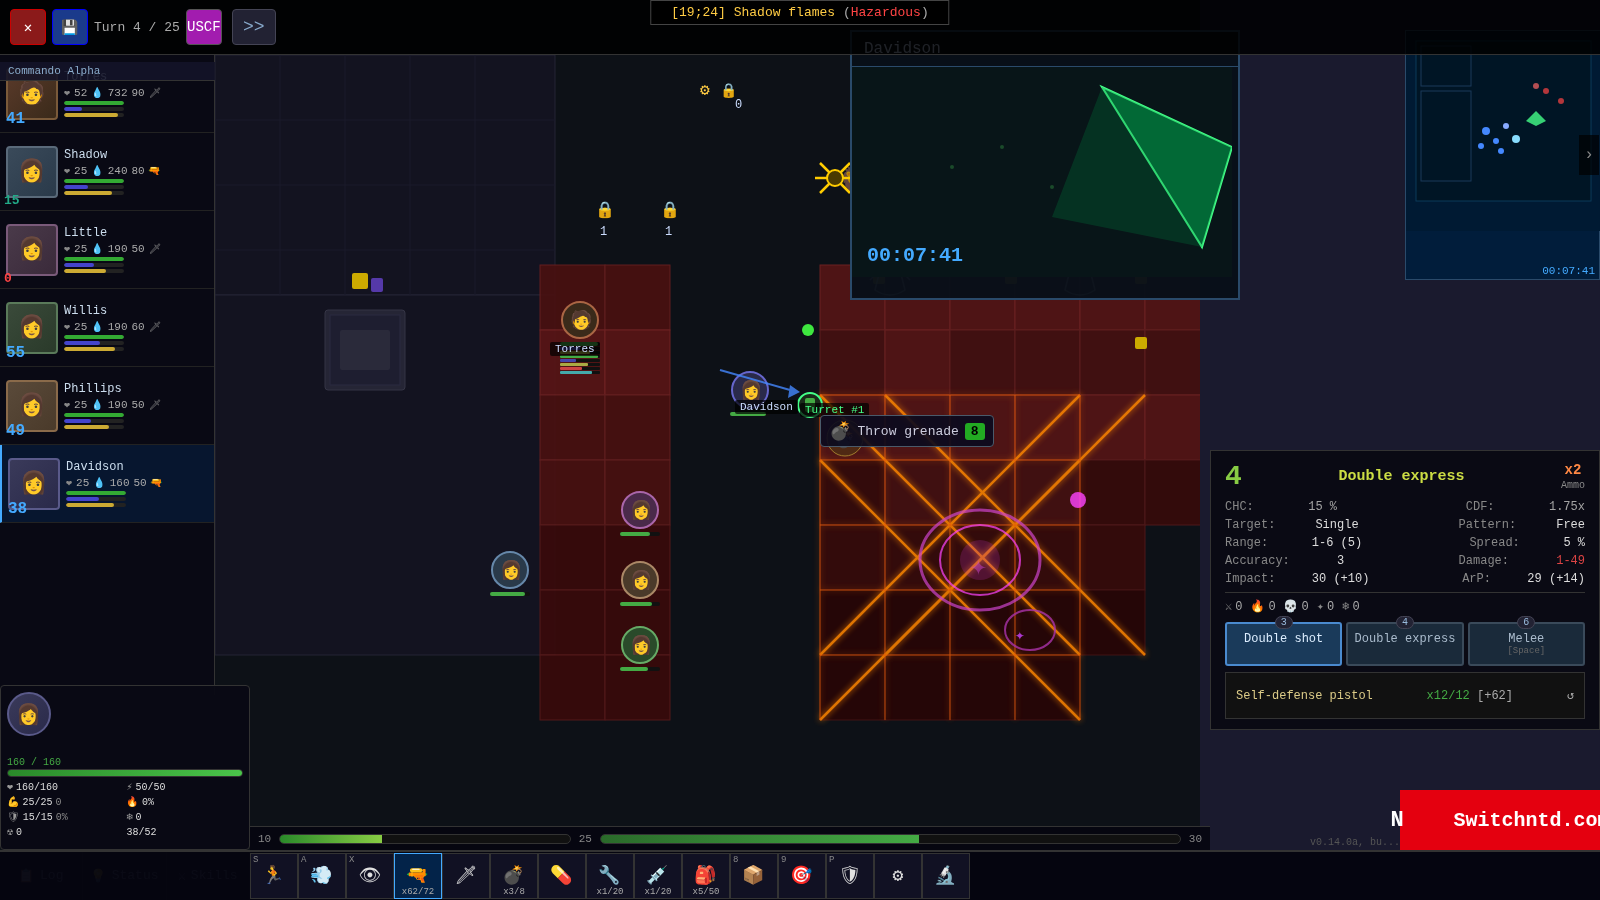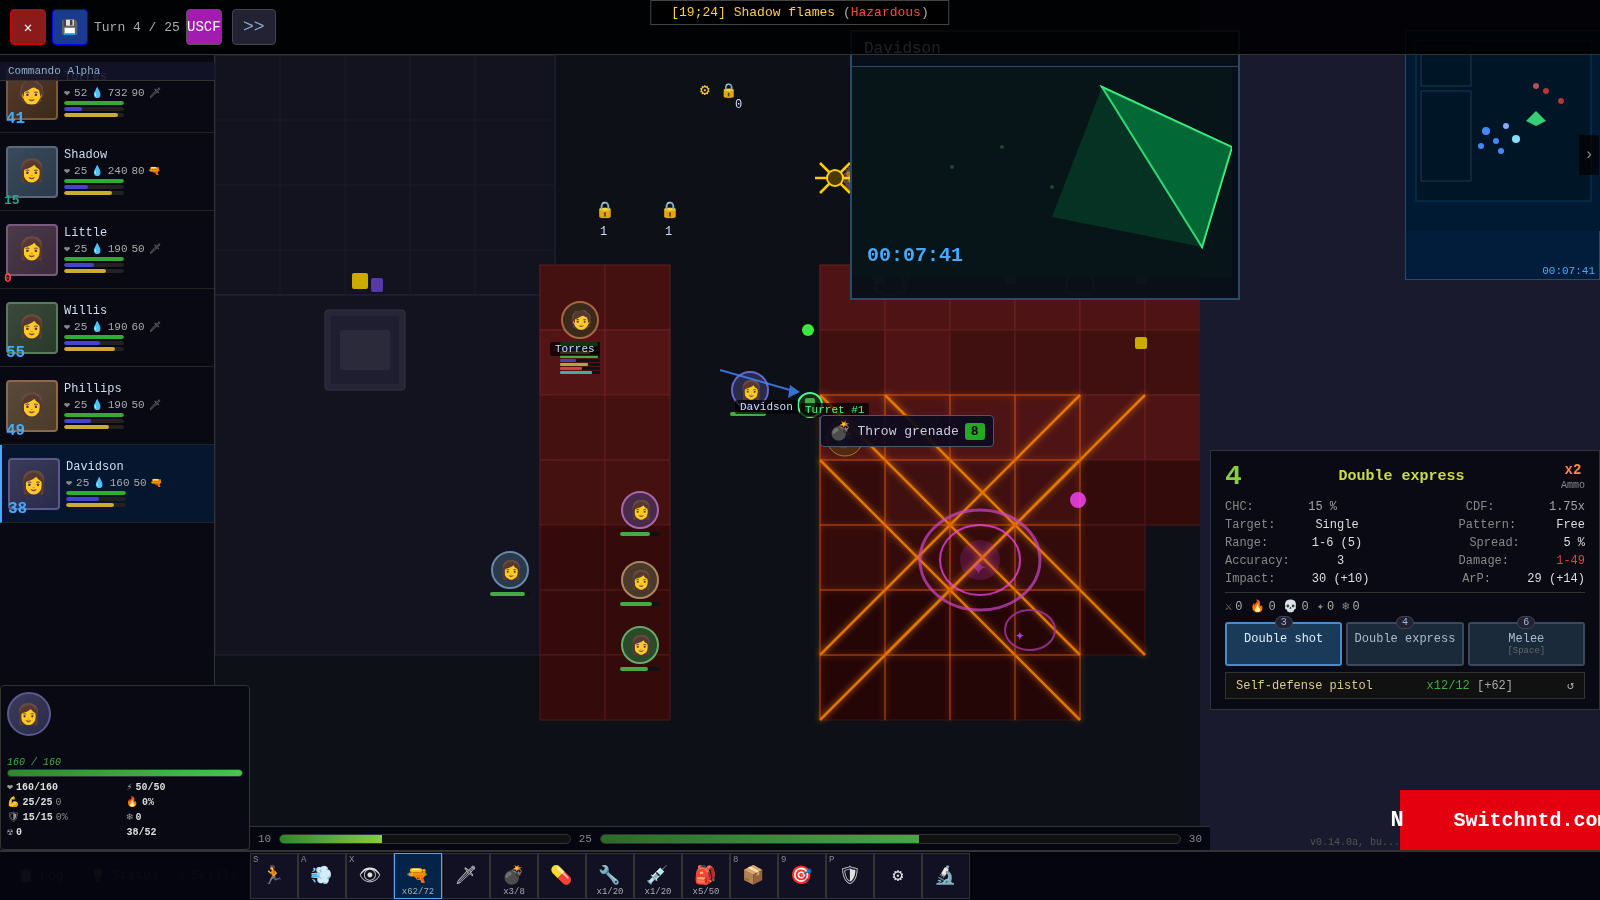--- a/index.html
+++ b/index.html
@@ -232,21 +232,20 @@
       justify-content: center;
       font-size: 20px;
     }
 
     .portrait-info { flex: 1; }
     .portrait-title { font-size: 10px; color: #aaa; }
     .portrait-name { font-size: 13px; color: #ccddff; font-weight: bold; }
 
     .hp-bar-container {
       margin-top: 21px;
-      font-style: italic;
     }
     .hp-bar-label {
       font-size: 10px;
       color: #4a4;
       margin-bottom: 1px;
     }
     .hp-bar {
       height: 8px;
       background: #111;
       border-radius: 4px;
@@ -266,21 +265,21 @@
       margin-top: 4px;
       font-size: 10px;
     }
 
     .stat-cell {
       display: flex;
       align-items: center;
       gap: 3px;
       color: #999;
     }
-    .stat-cell .val { color: #ddd; font-weight: bold; }
+    .stat-cell .val { color: #ddd; }
     .stat-cell .pct { color: #888; }
 
     
     #bottom-bar {
       position: absolute;
       bottom: 0;
       left: 0;
       right: 0;
       height: 50px;
       background: rgba(5,5,15,0.97);
@@ -508,21 +507,21 @@
     .btn-key {
       font-size: 9px;
       color: #666;
       display: block;
     }
 
     
     .weapon-bar {
       background: #111;
       border: 1px solid #333;
-      padding: 5px 10px;
+      padding: 15px 10px;
       margin-top: 6px;
       display: flex;
       align-items: center;
       justify-content: space-between;
       font-size: 12px;
     }
 
     .weapon-name { color: #ddcc88; }
     .weapon-ammo { color: #aaa; }
     .ammo-green { color: #4a4; }

